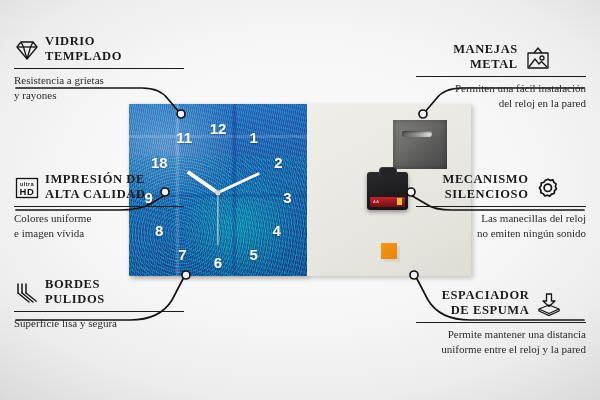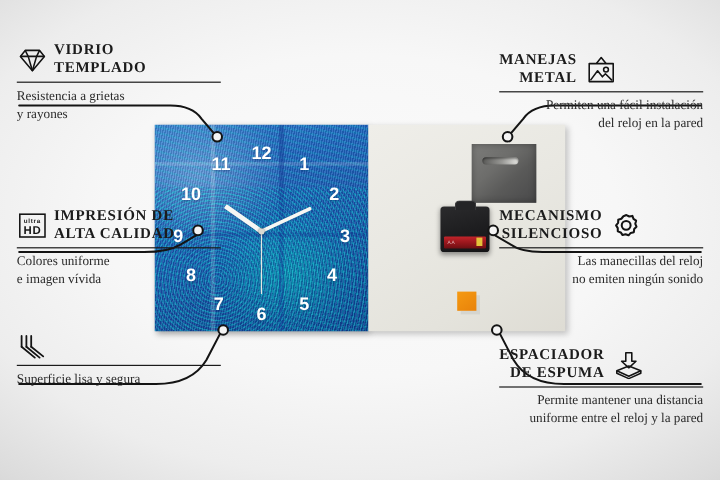--- a/index.html
+++ b/index.html
@@ -109,21 +109,21 @@
     font-size:12.5px;letter-spacing:.6px;color:#1b1b1b;line-height:1.16;
   }
   .co-title{white-space:pre-line;}
   .co-rule{height:1.4px;background:#1b1b1b;margin:5px 0 4px;}
   .co-sub{
     font-family:"Liberation Serif", serif;font-size:11px;color:#2a2a2a;
     line-height:1.35;white-space:pre-line;
   }
   .left .co-head{justify-content:flex-start;}
   .right{text-align:right;}
-  .right .co-head{justify-content:flex-start;}
+  .right .co-head{justify-content:center;}
   .right .co-title{text-align:right;}
   .ico{flex:0 0 auto;width:24px;height:22px;display:block;}
 
   
   #c-vidrio     {left:14px; top:34px;}
   #c-impresion  {left:14px; top:172px;}
   #c-bordes     {left:14px; top:277px;}
   #c-manejas    {left:416px;top:42px;}
   #c-mecanismo  {left:416px;top:172px;}
   #c-espaciador {left:416px;top:288px;}
@@ -142,21 +142,21 @@
         <div class="num" style="left:50%;top:14%;">12</div>
         <div class="num" style="left:70%;top:19%;">1</div>
         <div class="num" style="left:84%;top:34%;">2</div>
         <div class="num" style="left:89%;top:54%;">3</div>
         <div class="num" style="left:83%;top:73%;">4</div>
         <div class="num" style="left:70%;top:87%;">5</div>
         <div class="num" style="left:50%;top:92%;">6</div>
         <div class="num" style="left:30%;top:87%;">7</div>
         <div class="num" style="left:17%;top:73%;">8</div>
         <div class="num" style="left:11%;top:54%;">9</div>
-        <div class="num" style="left:17%;top:34%;">10</div>
+        <div class="num" style="left:17%;top:34%;">18</div>
         <div class="num" style="left:31%;top:19%;">11</div>
 
         <div class="hand" style="left:50%;top:52%;width:4px;height:37px;margin-left:-2px;margin-top:-37px;transform:rotate(305deg);"></div>
         <div class="hand" style="left:50%;top:52%;width:3.4px;height:46px;margin-left:-1.7px;margin-top:-46px;transform:rotate(65deg);"></div>
         <div class="hand" style="left:50%;top:52%;width:1.4px;height:52px;margin-left:-0.7px;margin-top:-52px;transform:rotate(180deg);background:#e6e7e2;"></div>
         <div class="hand-cap" style="left:50%;top:52%;"></div>
       </div>
     </div>
 
     <div class="photo-right">
@@ -233,20 +233,22 @@
       <span class="ico">
         <svg viewBox="0 0 26 24" width="26" height="24" stroke="#141414" stroke-width="1.5" fill="none" stroke-linecap="round">
           <path d="M4 3 L4 12"></path>
             <path d="M4 12 L15 21"></path>
           <path d="M8 3 L8 12"></path>
             <path d="M8 12 L19 21"></path>
           <path d="M12 3 L12 12"></path>
             <path d="M12 12 L22 20"></path>
         </svg>
       </span>
+      <span class="co-title">BORDES
+PULIDOS</span>
     </div>
     <div class="co-rule"></div>
     <div class="co-sub">Superficie lisa y segura</div>
   </div>
 
   <div class="callout right" id="c-manejas">
     <div class="co-head">
       <span class="co-title">MANEJAS
 METAL</span>
       <span class="ico">

